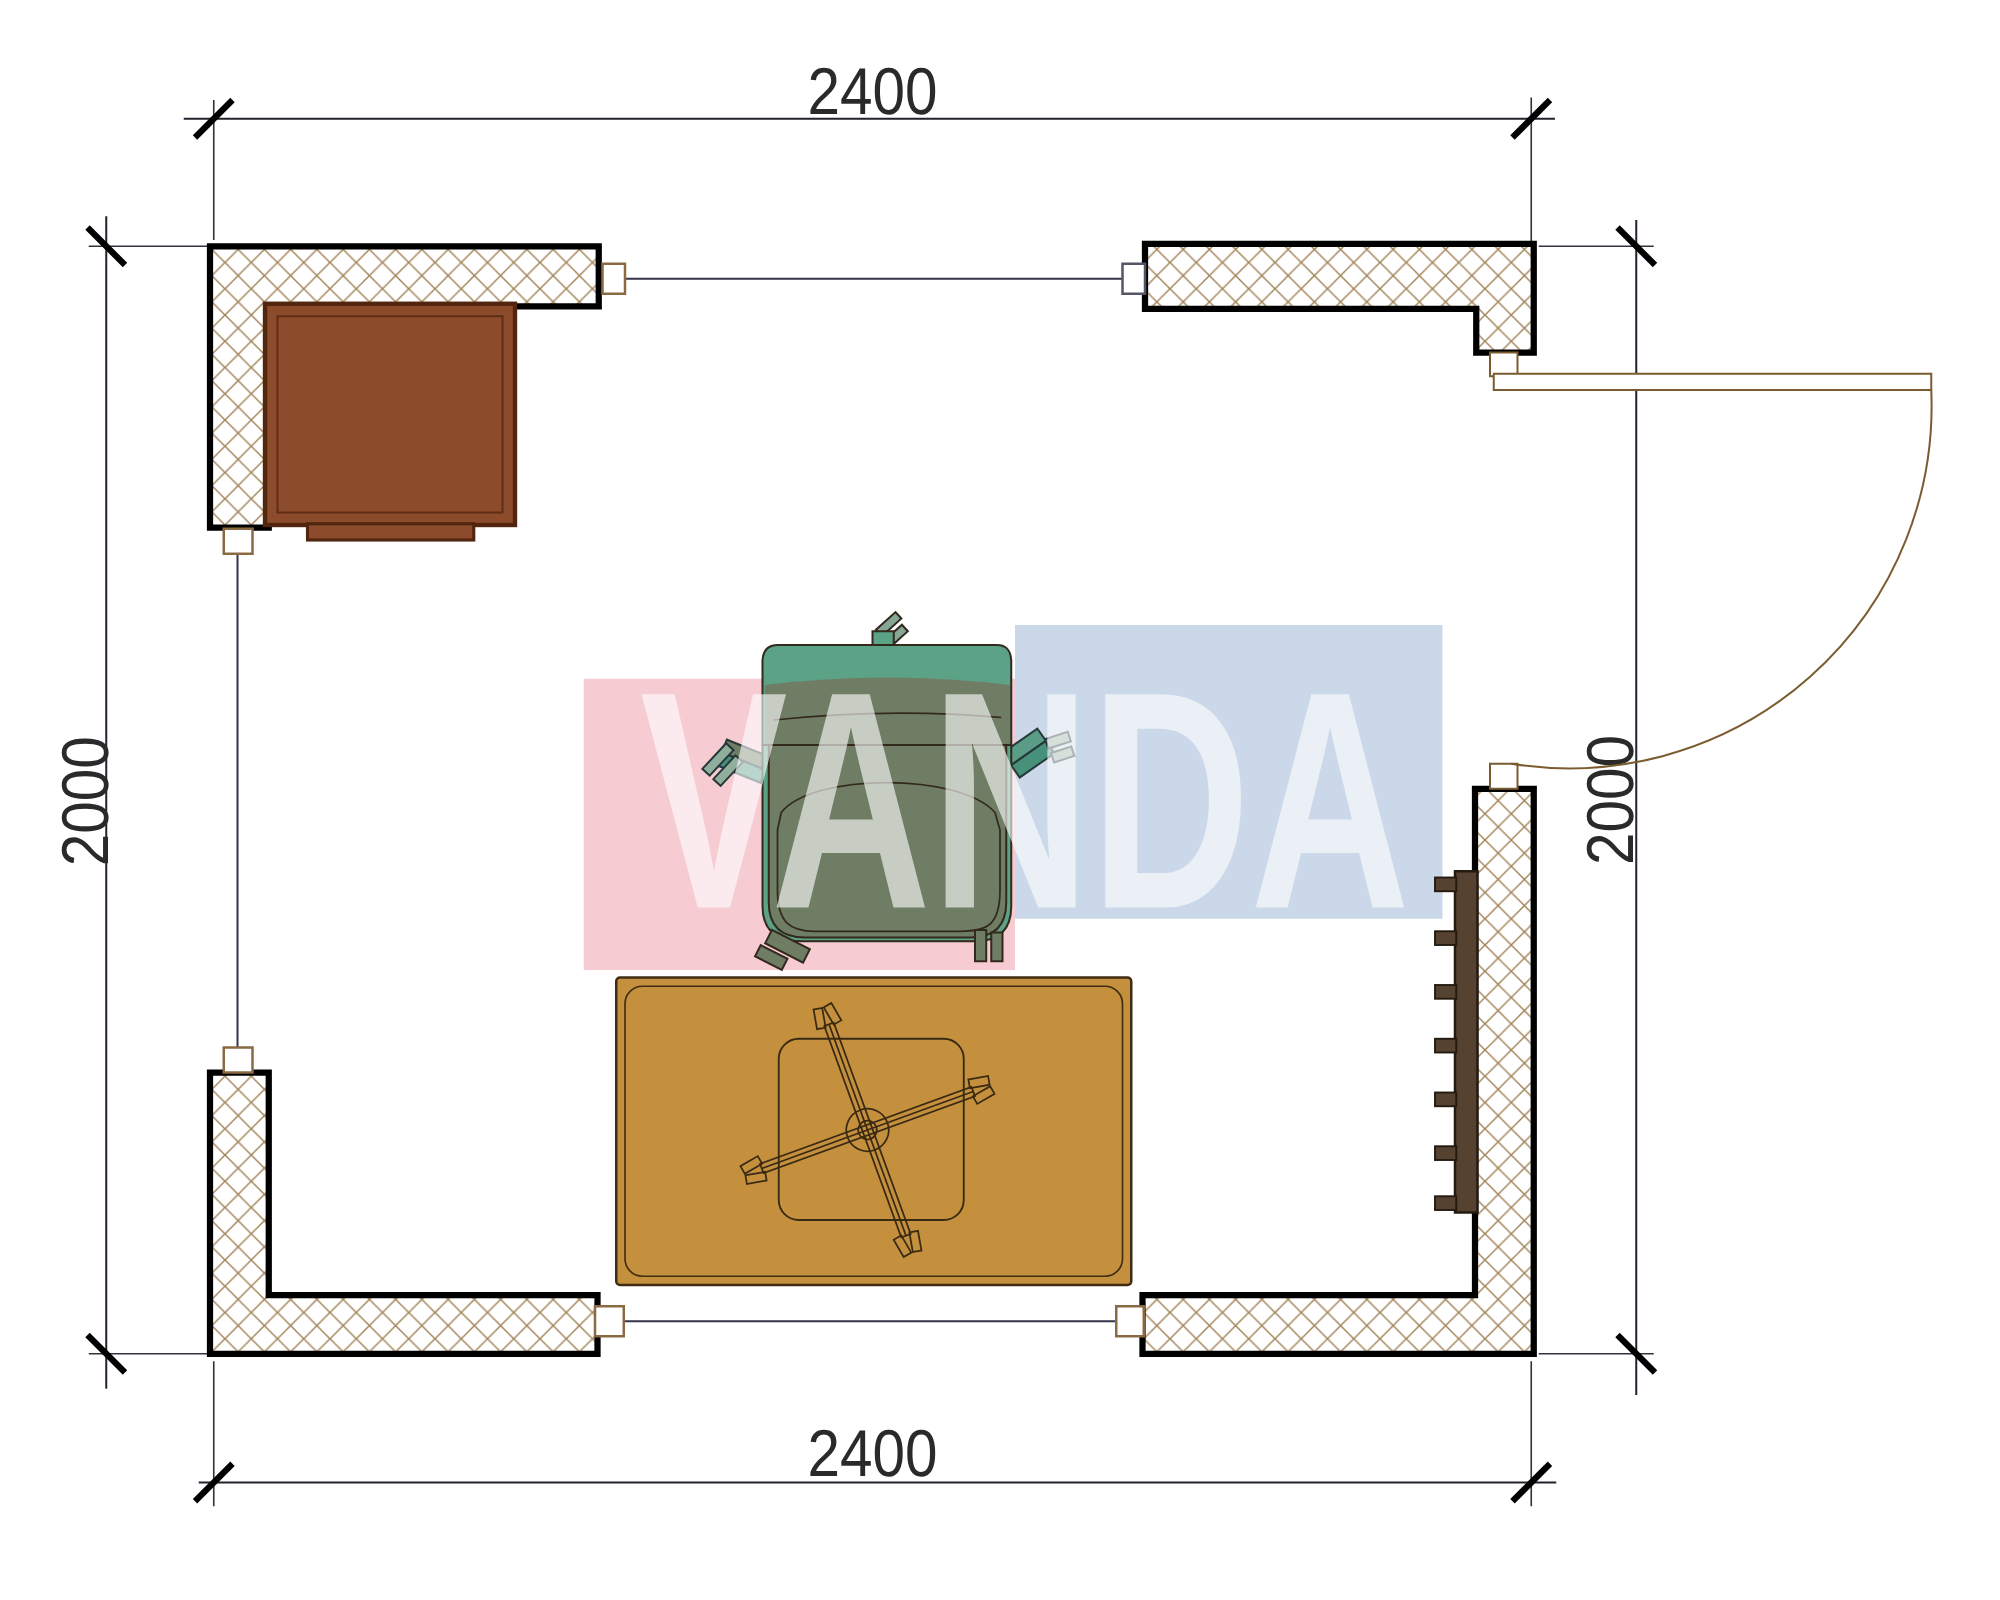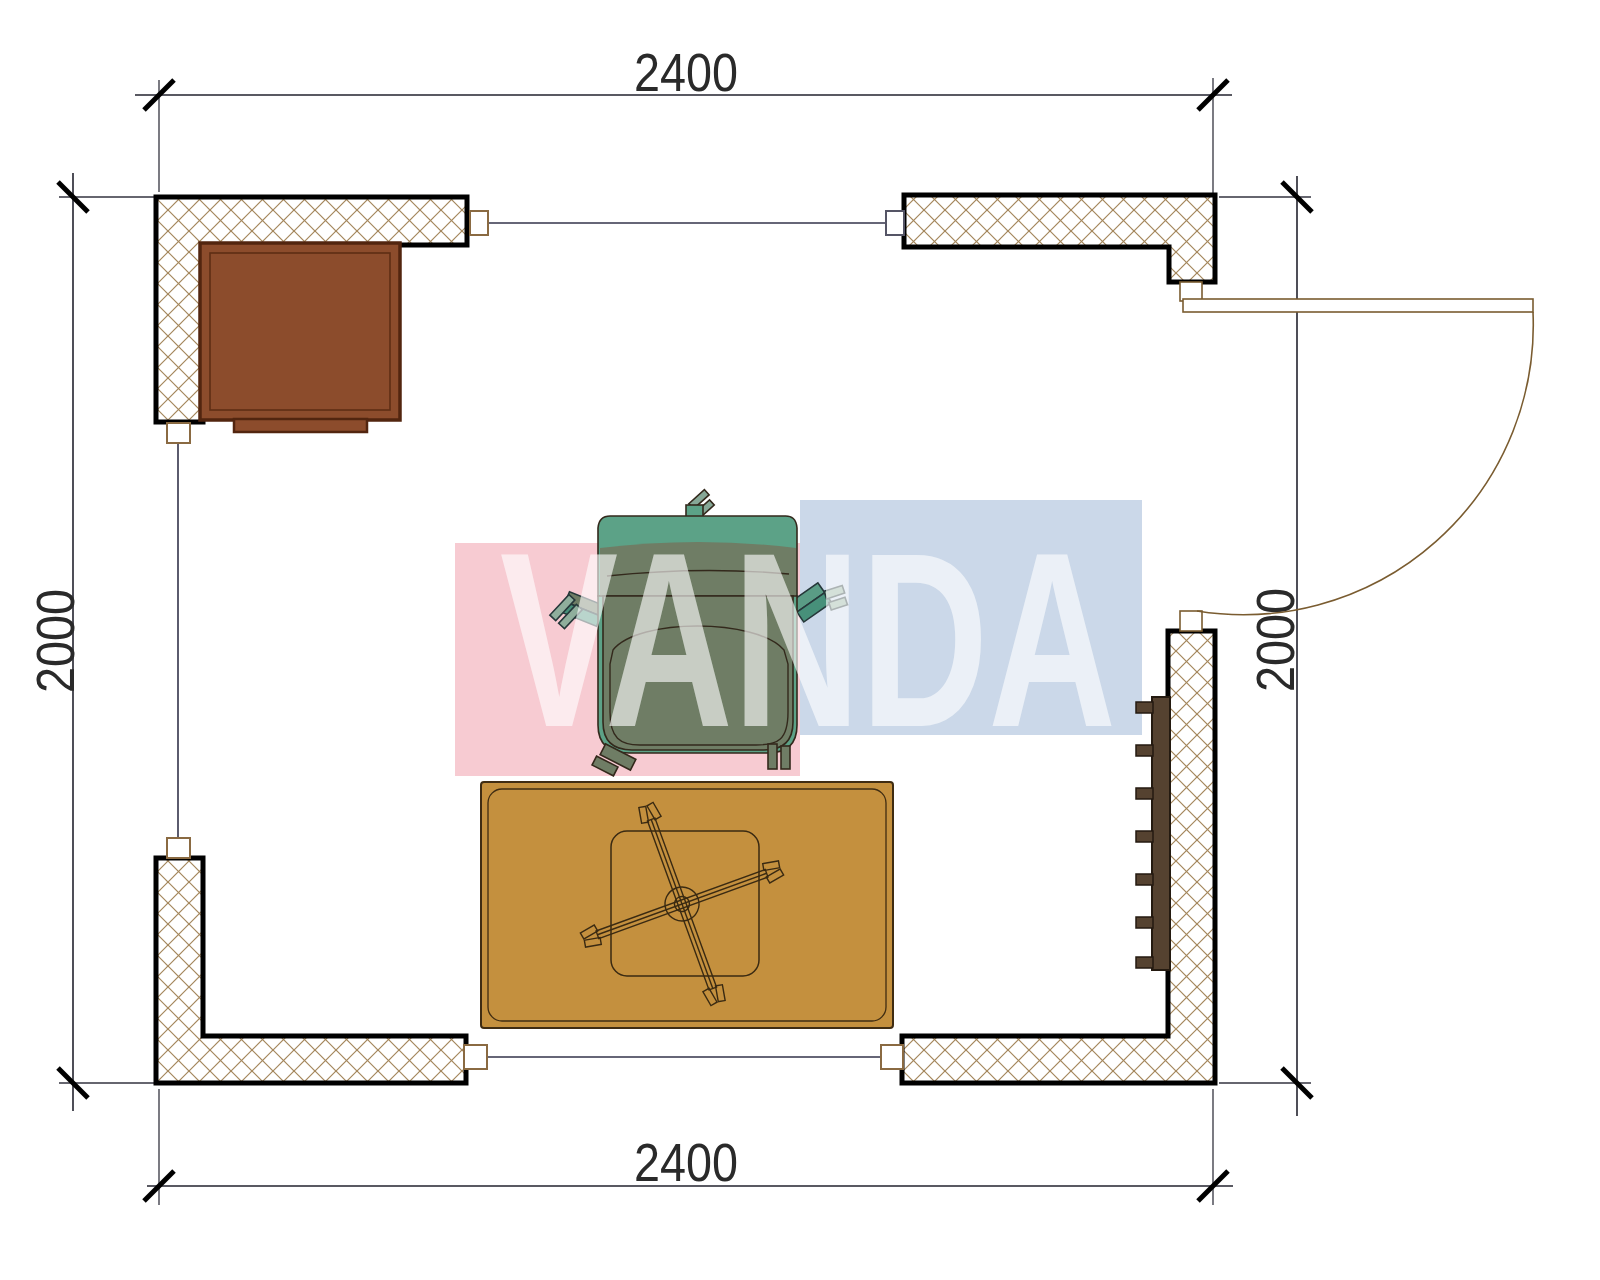--- a/index.html
+++ b/index.html
@@ -1,16 +1,16 @@
 <!DOCTYPE html>
 <html><head>
 <meta charset="utf-8">
 <style>
 html,body{margin:0;padding:0;background:#ffffff;font-family:"Liberation Sans",sans-serif;}
-#page{width:1580px;height:1280px;position:relative;overflow:hidden;background:#14b8a6;}
+#page{width:1580px;height:1280px;position:relative;overflow:hidden;background:#14b8a6;margin-left:12px;}
 </style>
 </head>
 <body>
 <div id="page">
 <svg width="1600" height="1280" viewBox="0 0 1600 1280">
 <defs>
 <pattern id="hatch" width="21" height="21" patternUnits="userSpaceOnUse">
 <path d="M0,21 L21,0" stroke="#a3855a" stroke-width="1.2" fill="none"></path>
 <path d="M0,0 L21,21" stroke="#a3855a" stroke-width="1.2" fill="none"></path>
 </pattern>

